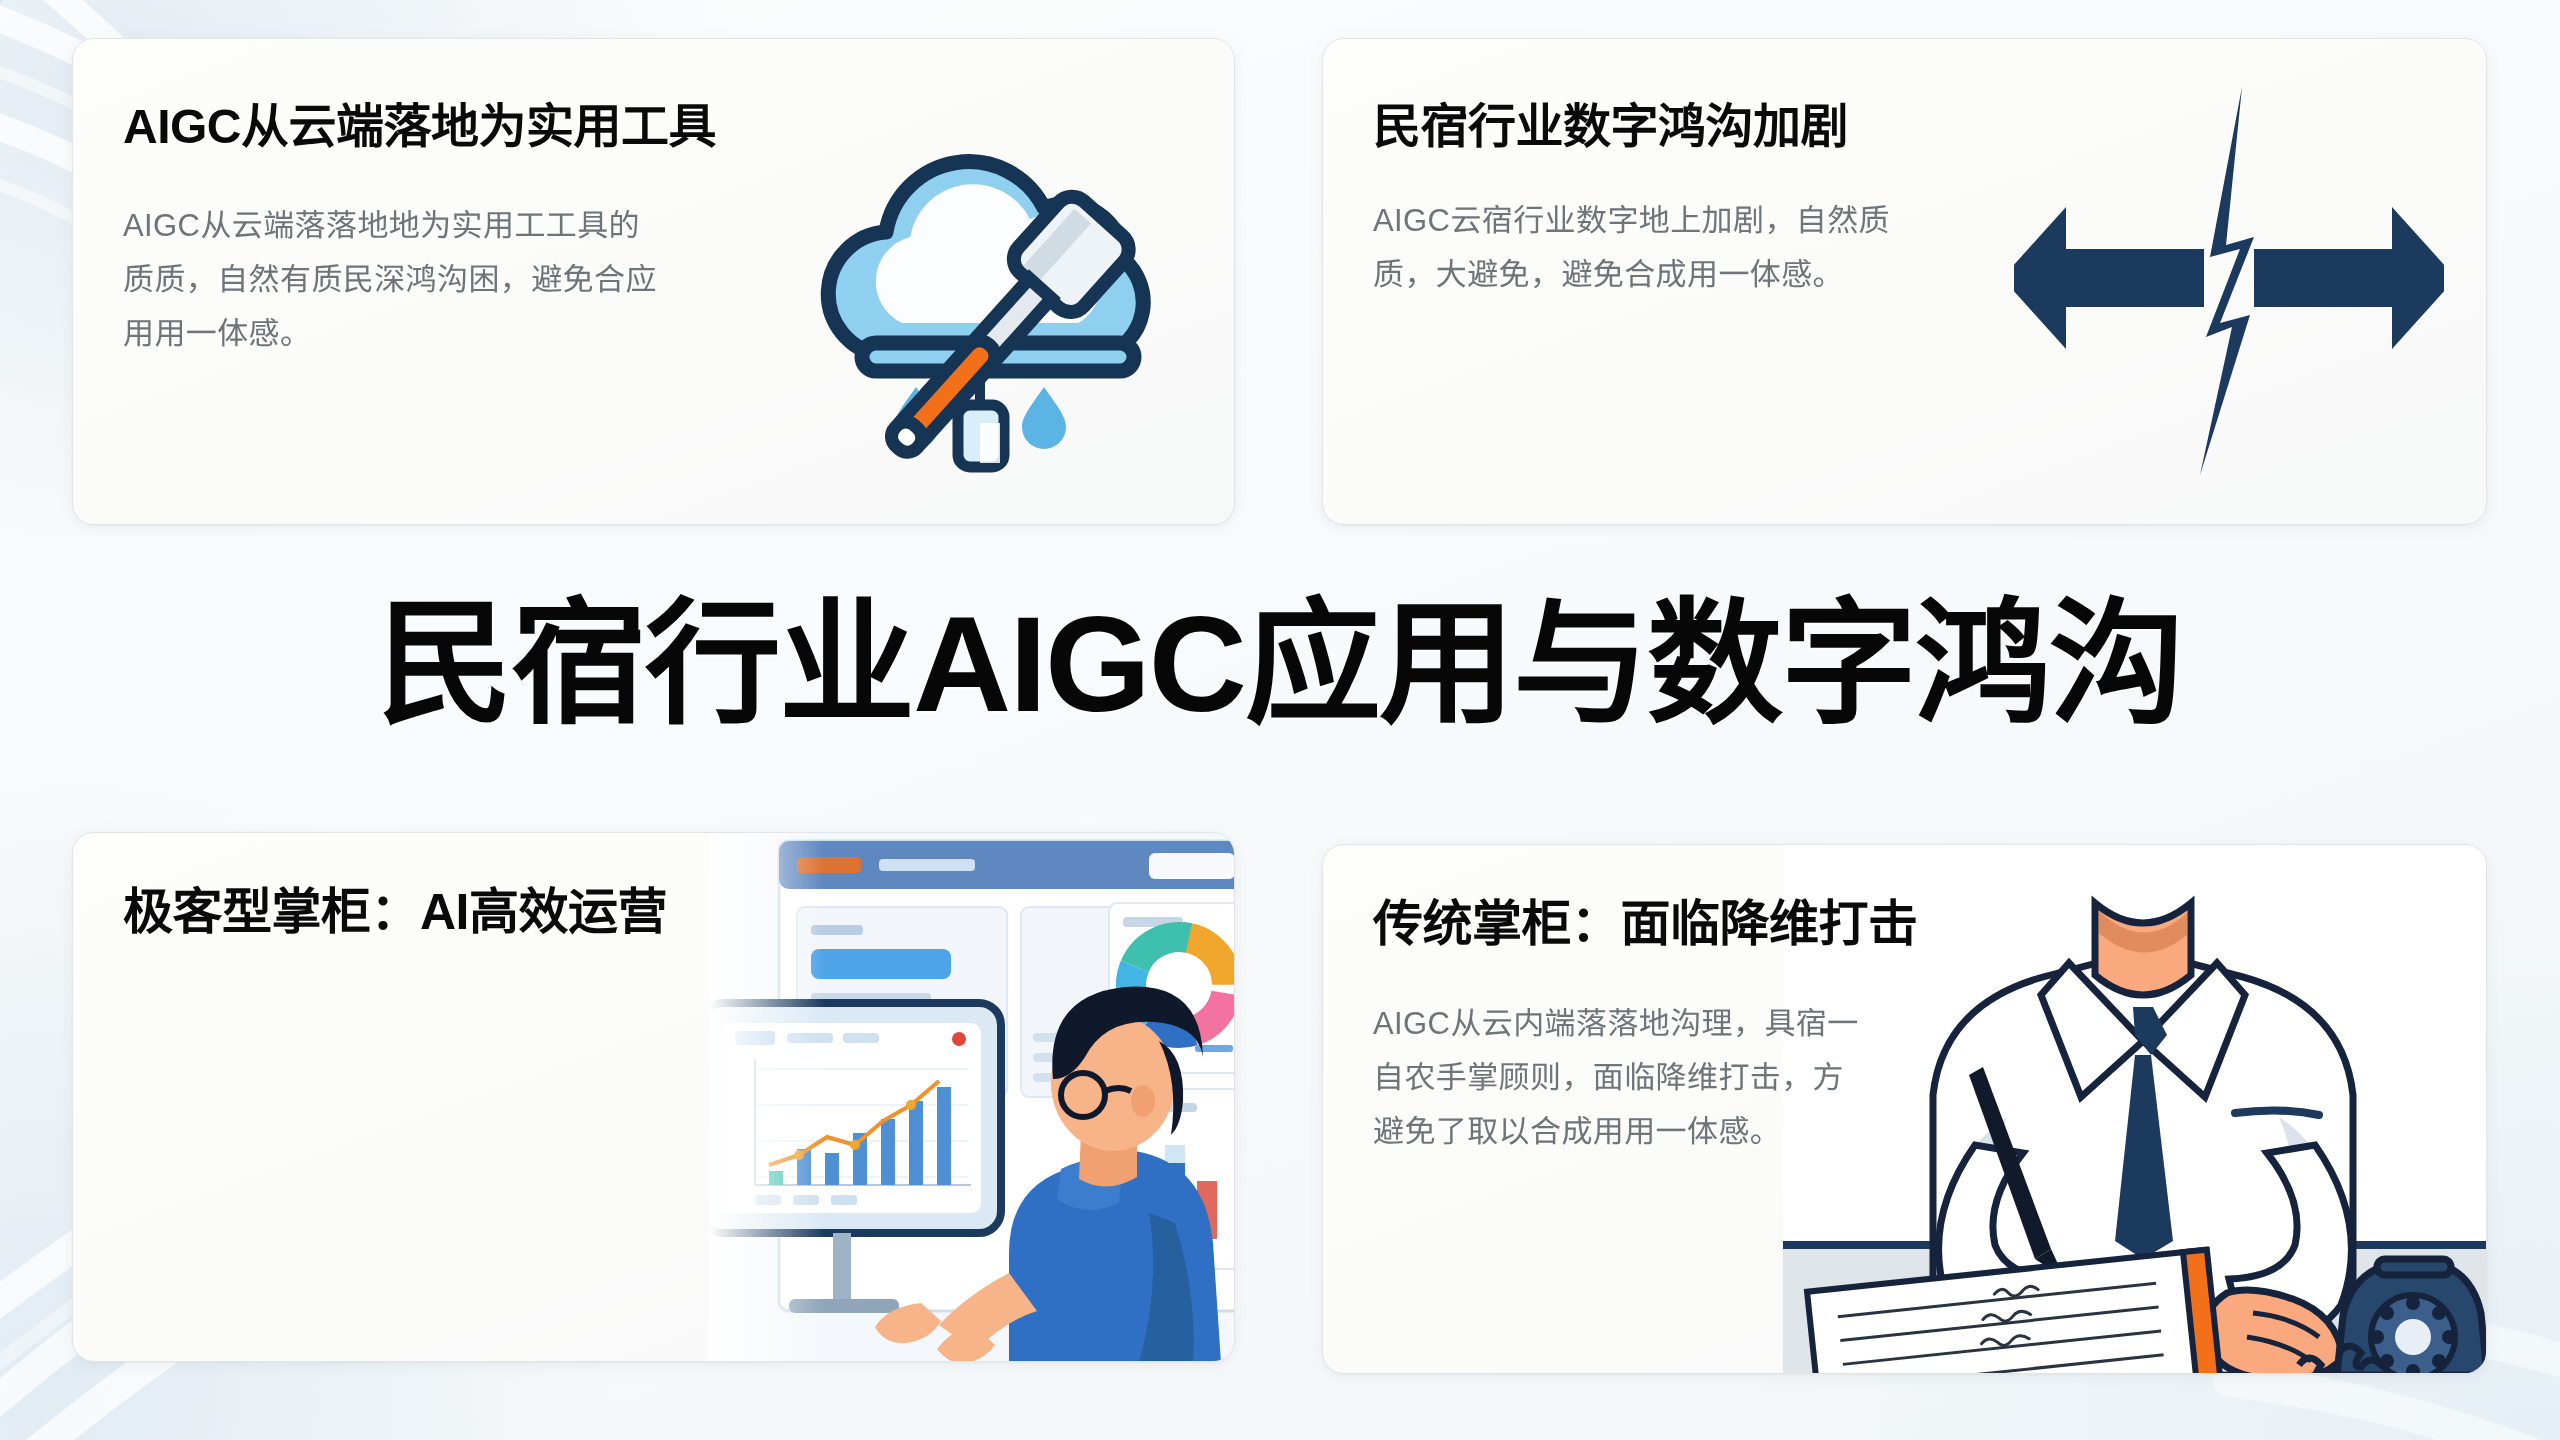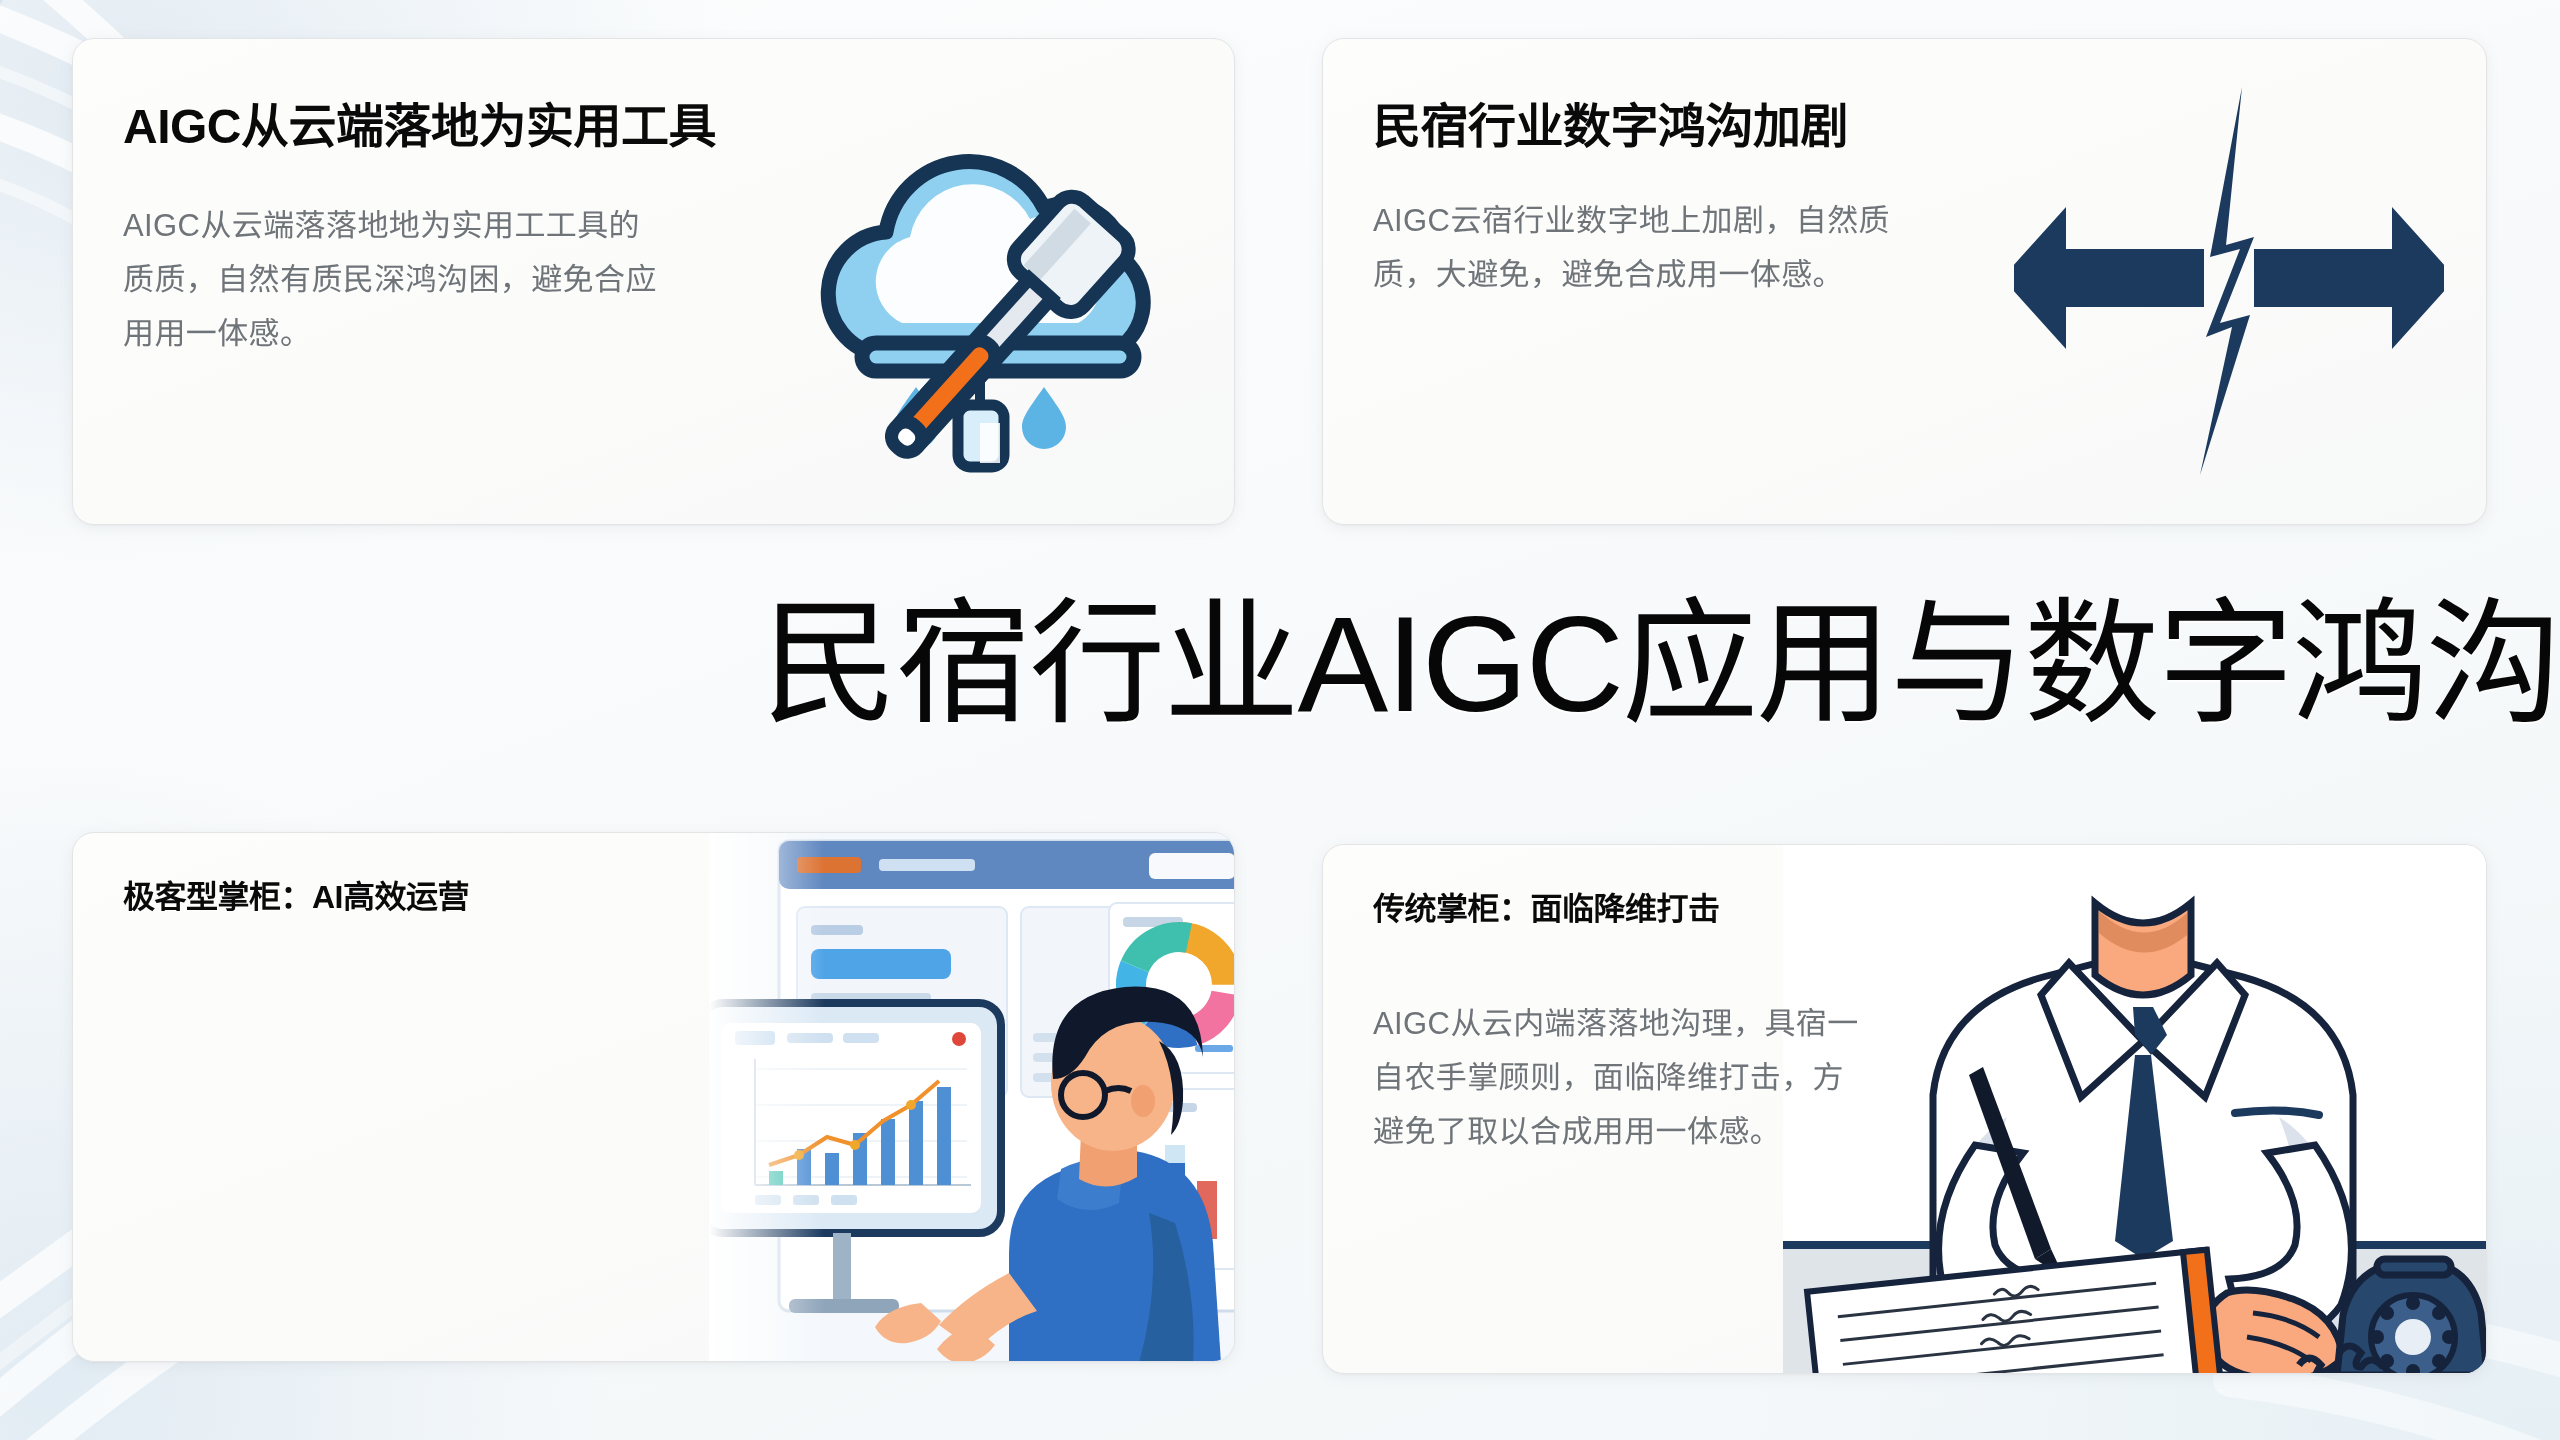--- a/index.html
+++ b/index.html
@@ -49,21 +49,21 @@
     position:absolute;
     left:50px;
     font-weight:800;
     color:#0a0a0a;
     letter-spacing:-.5px;
     white-space:nowrap;
     z-index:4;
     text-shadow:0 1px 0 rgba(255,255,255,.9);
   }
   .card.tl .card-title, .card.tr .card-title { top:48px;  font-size:48px; }
-  .card.bl .card-title, .card.br .card-title { top:38px;  font-size:32px; }
+  .card.bl .card-title, .card.br .card-title { top:38px;  font-size:50px; }
 
   .card-body {
     position:absolute;
     left:50px;
     color:#6f7479;
     font-size:31px;
     line-height:1.74;
     max-width:540px;
     z-index:4;
     letter-spacing:.4px;
@@ -82,23 +82,23 @@
 
   
   .art-photo { position:absolute; top:0; bottom:0; right:0; z-index:1; }
   .card.bl .art-photo { width:525px; }
   .card.br .art-photo { width:705px; left:460px; right:auto; }
 
   
   #hero {
     position:absolute;
     left:0; right:0; top:596px;
-    text-align:right;
+    text-align:center;
     font-size:136px;
-    font-weight:400;
+    font-weight:700;
     color:#070707;
     letter-spacing:-2px;
     line-height:1;
     white-space:nowrap;
     text-shadow:0 2px 0 rgba(255,255,255,.85);
   }
 </style>
 </head>
 <body>
 

